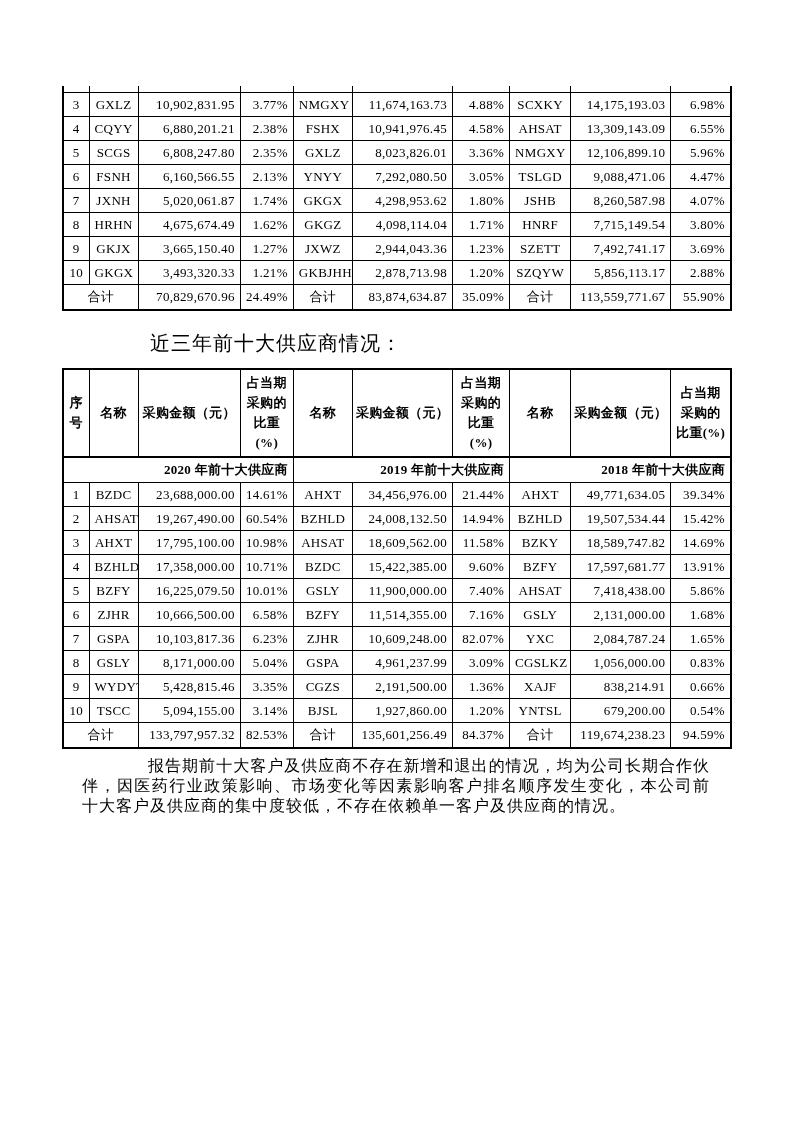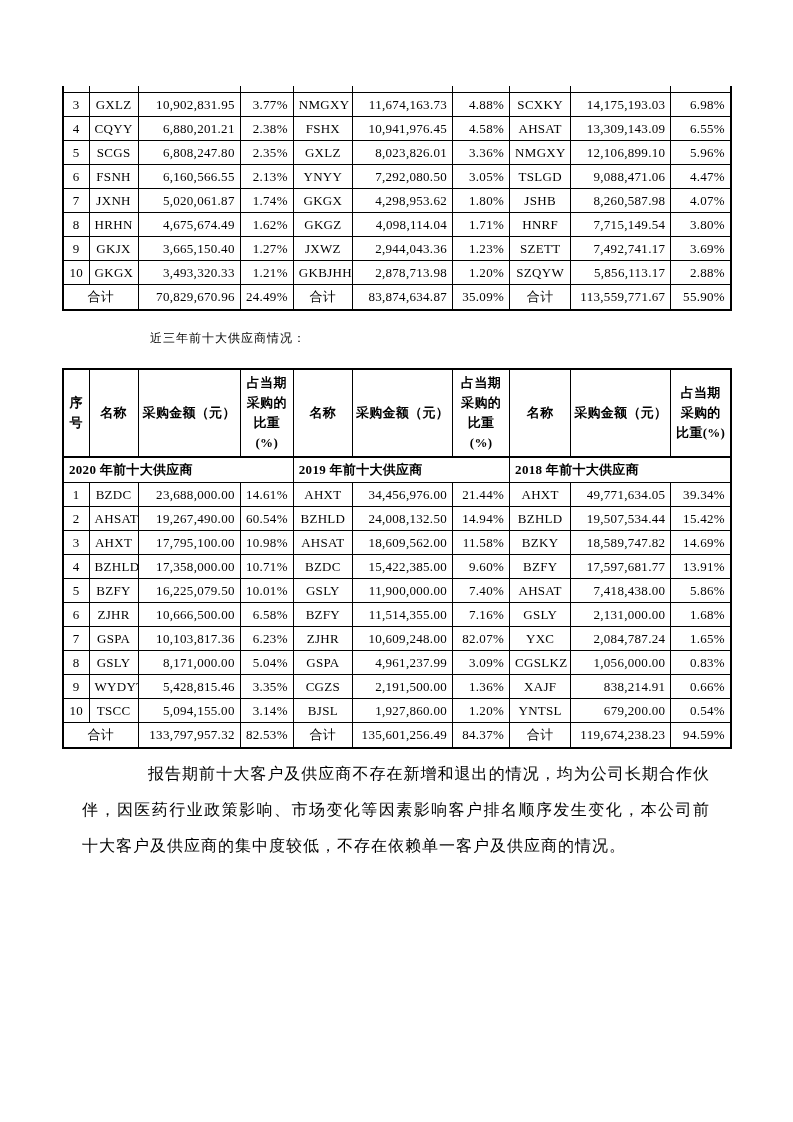--- a/index.html
+++ b/index.html
@@ -33,29 +33,29 @@
   table.tbl1 tr.cut-row td{border-top:none;height:6px;}
   table.tbl2{top:368px;border:2px solid #000;}
   .c{text-align:center;}
   .r{text-align:right;}
   tr.head td{
     font-weight:bold;text-align:center;
     white-space:pre-line;line-height:20px;
     padding:3px 2px;height:62px;
     border-bottom:2px solid #000;
   }
-  tr.year-row td{font-weight:bold;text-align:left;height:24px;}
+  tr.year-row td{font-weight:bold;text-align:right;height:24px;}
   tr.total-row td{font-weight:normal;height:24px;}
   .section-title{
     position:absolute;left:150px;top:330px;
-    font-size:12px;letter-spacing:1px;
+    font-size:20px;letter-spacing:1px;
   }
   .para{
     position:absolute;left:82px;width:628px;
-    font-size:16px;line-height:36px;
+    font-size:16px;line-height:20px;
     letter-spacing:1px;
     text-align:justify;
     text-indent:66px;
   }
   .para1{top:740px;}
   .para2{top:838px;}
 </style>
 </head>
 <body>
 

